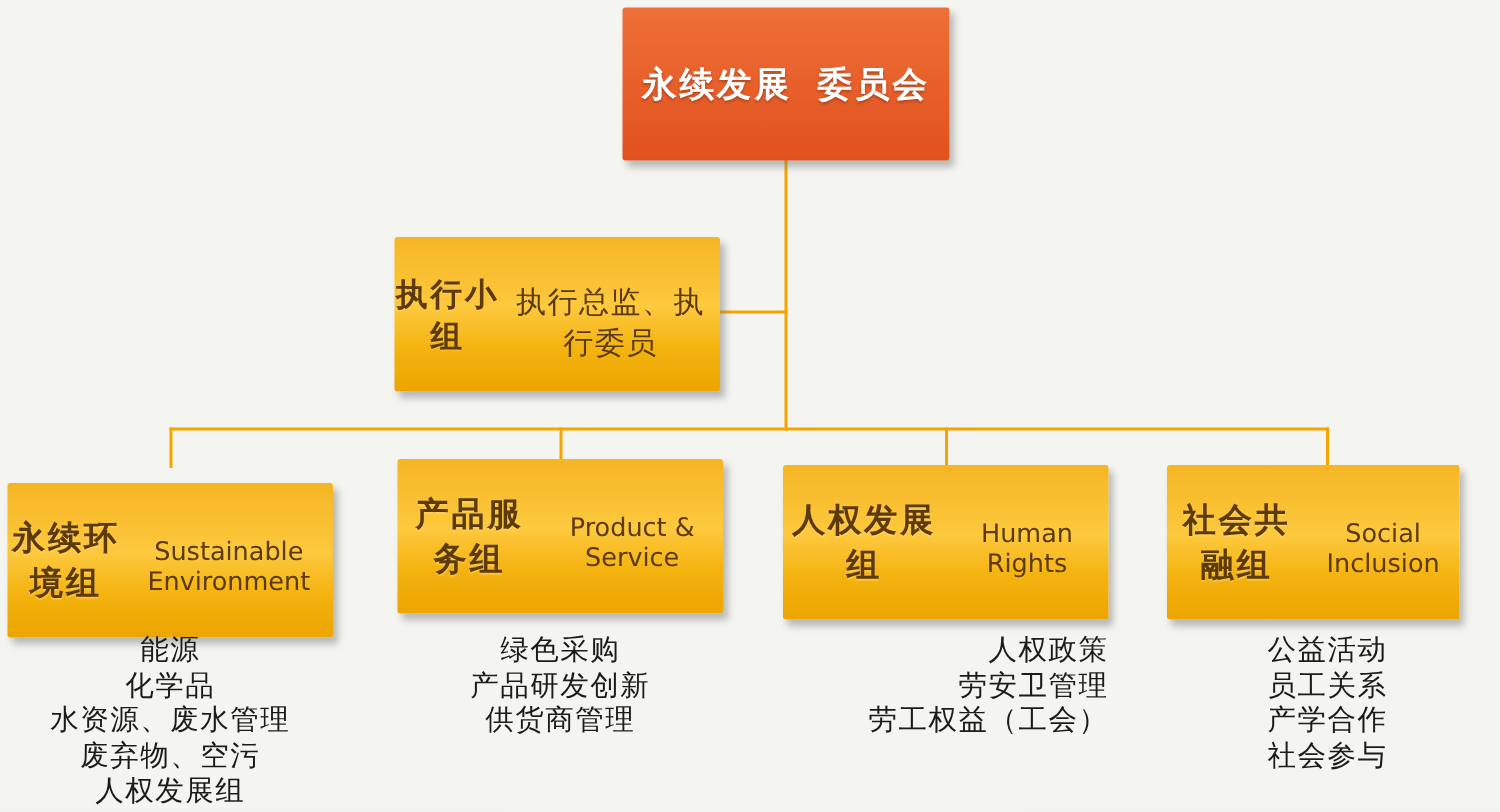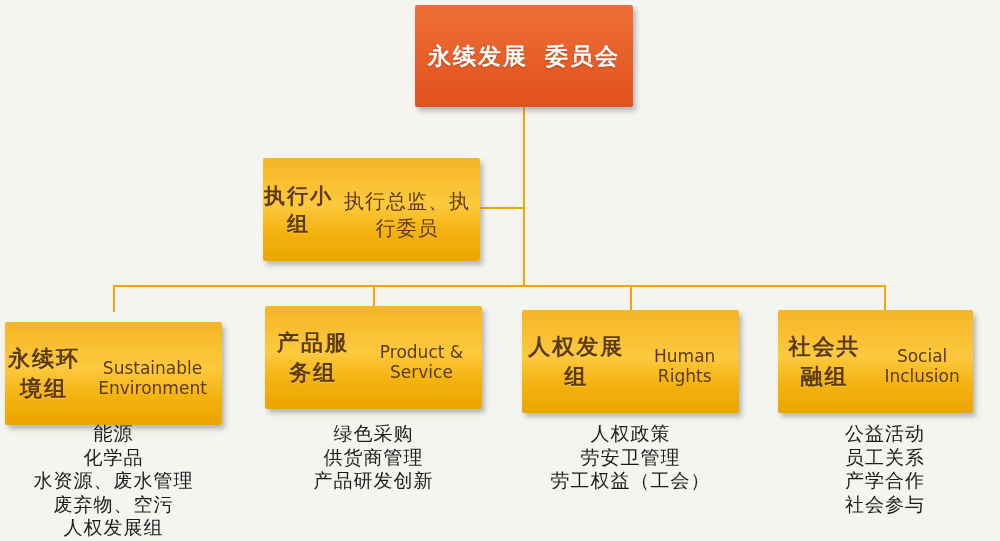--- a/index.html
+++ b/index.html
@@ -62,24 +62,24 @@
 
   <div class="list" style="left:5px;width:217px;">
     <div>能源</div>
     <div>化学品</div>
     <div>水资源、废水管理</div>
     <div>废弃物、空污</div>
     <div>人权发展组</div>
   </div>
   <div class="list" style="left:265px;width:217px;">
     <div>绿色采购</div>
+    <div>产品研发创新</div>
     <div>供货商管理</div>
-    <div>产品研发创新</div>
   </div>
-  <div class="list" style="left:522px;width:217px;">
+  <div class="list" style="left:522px;width:217px;text-align:right;">
     <div>人权政策</div>
     <div>劳安卫管理</div>
     <div>劳工权益（工会）</div>
   </div>
   <div class="list" style="left:778px;width:214px;">
     <div>公益活动</div>
     <div>员工关系</div>
     <div>产学合作</div>
     <div>社会参与</div>
   </div>

